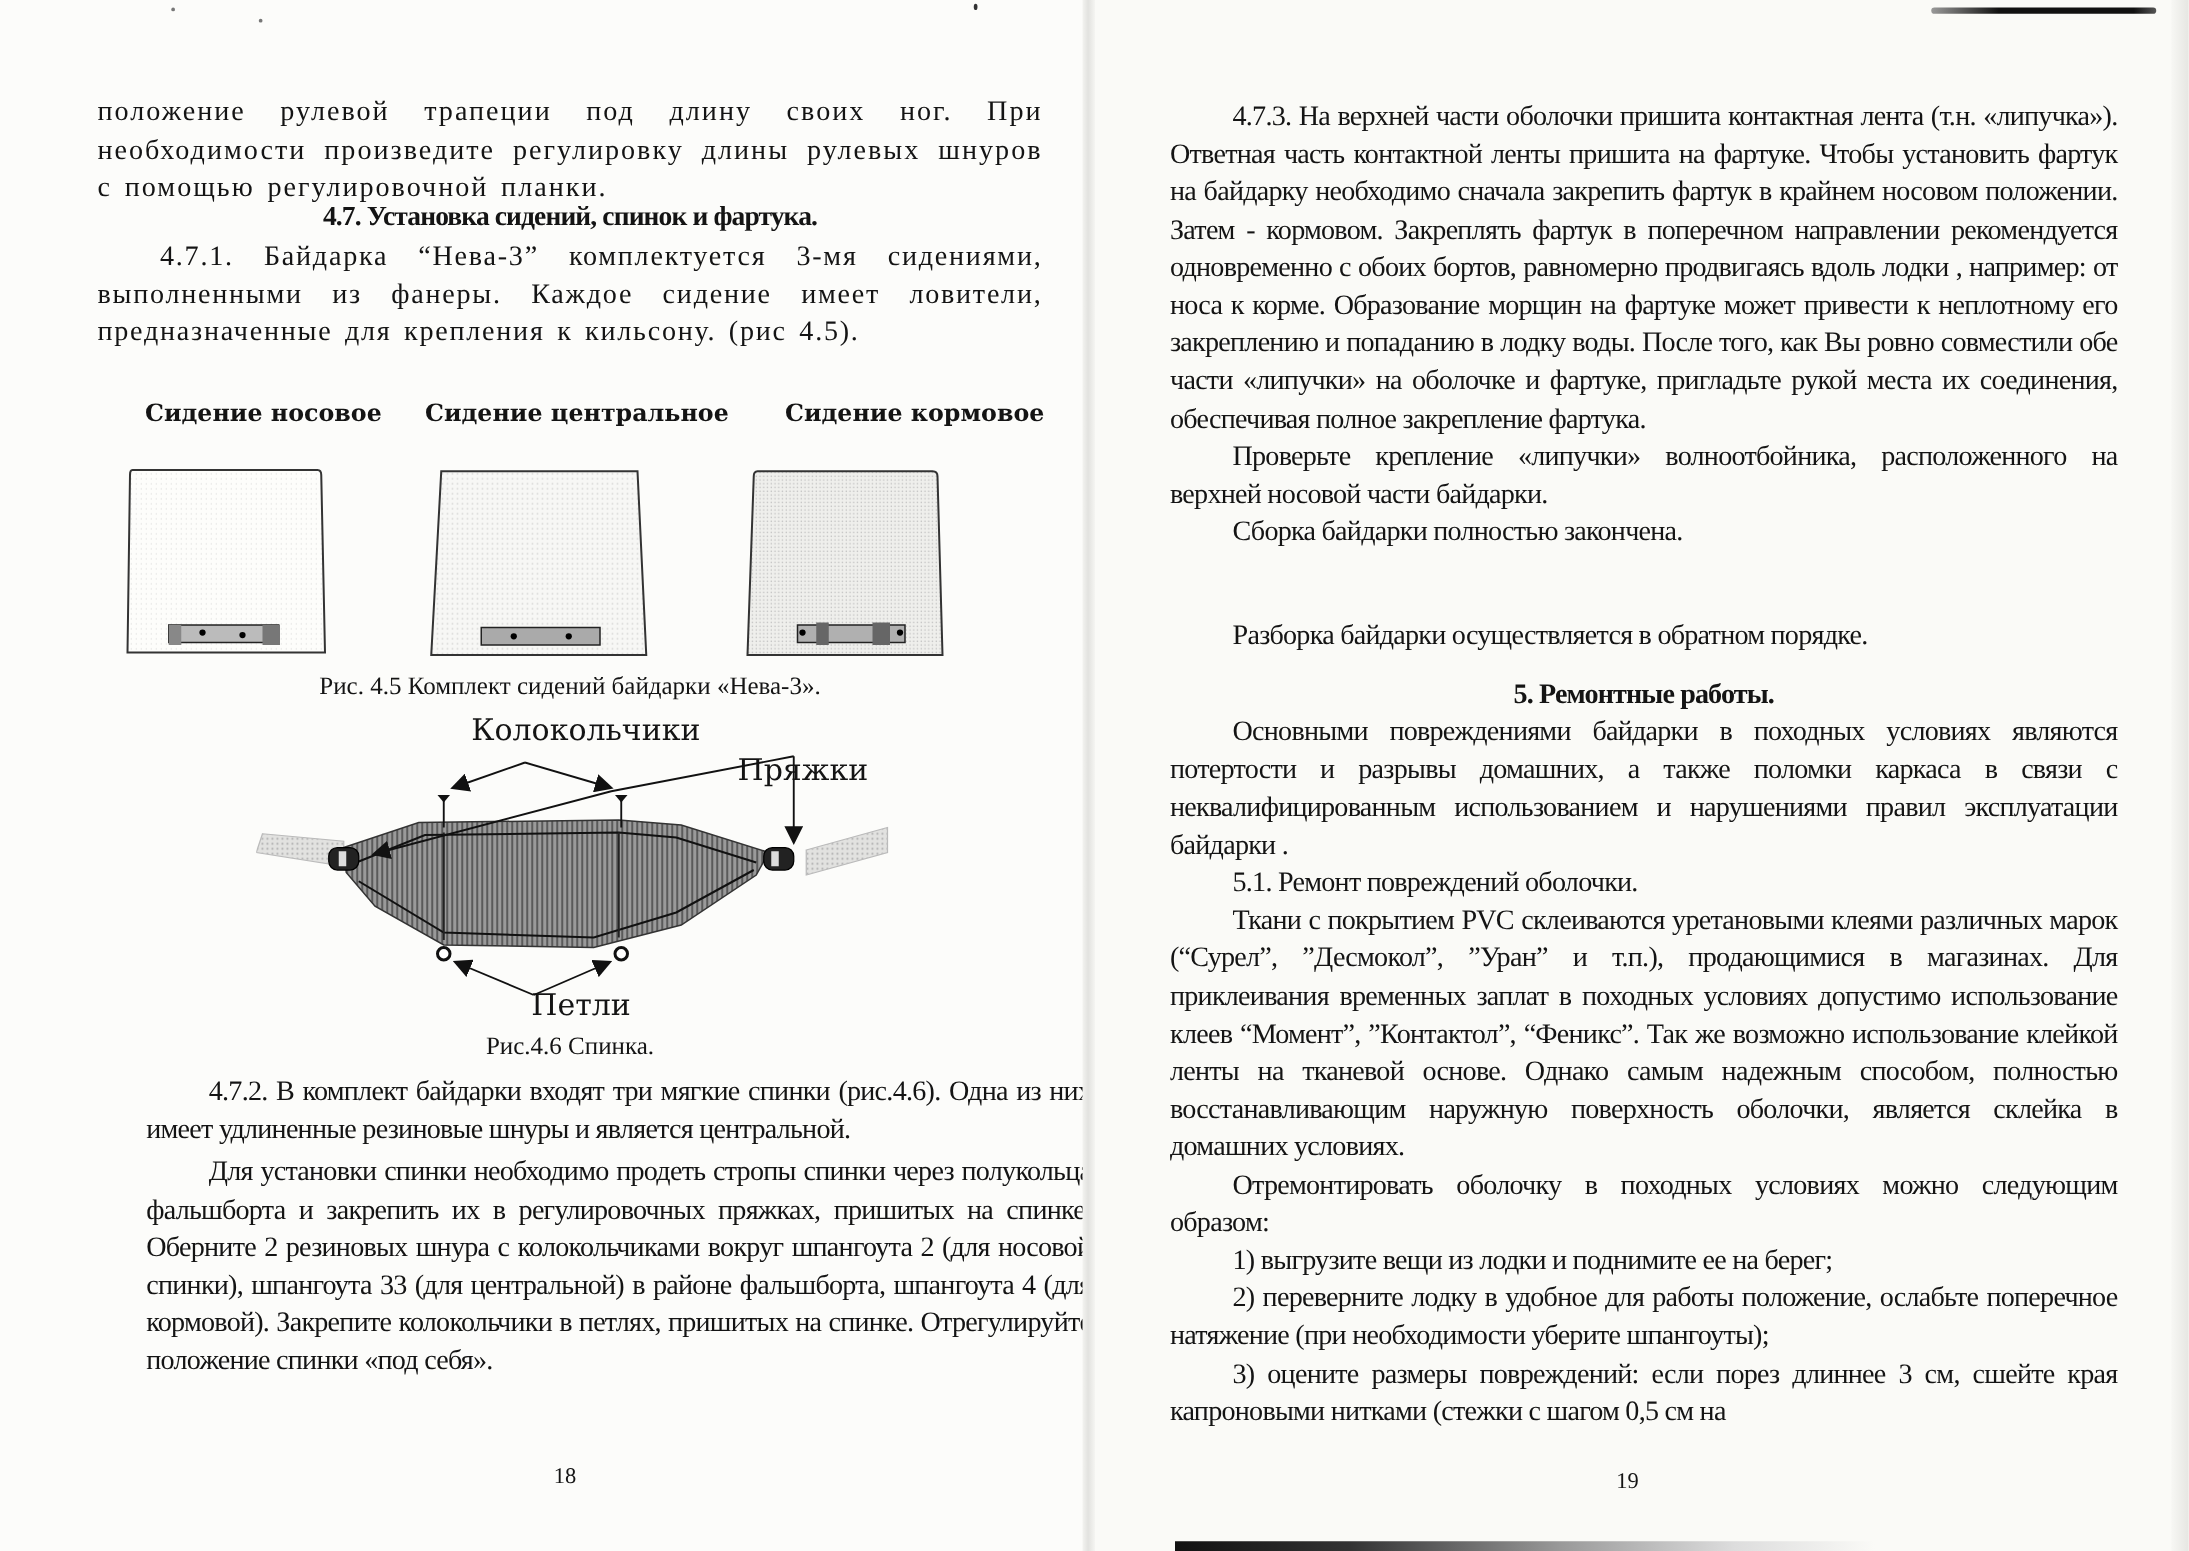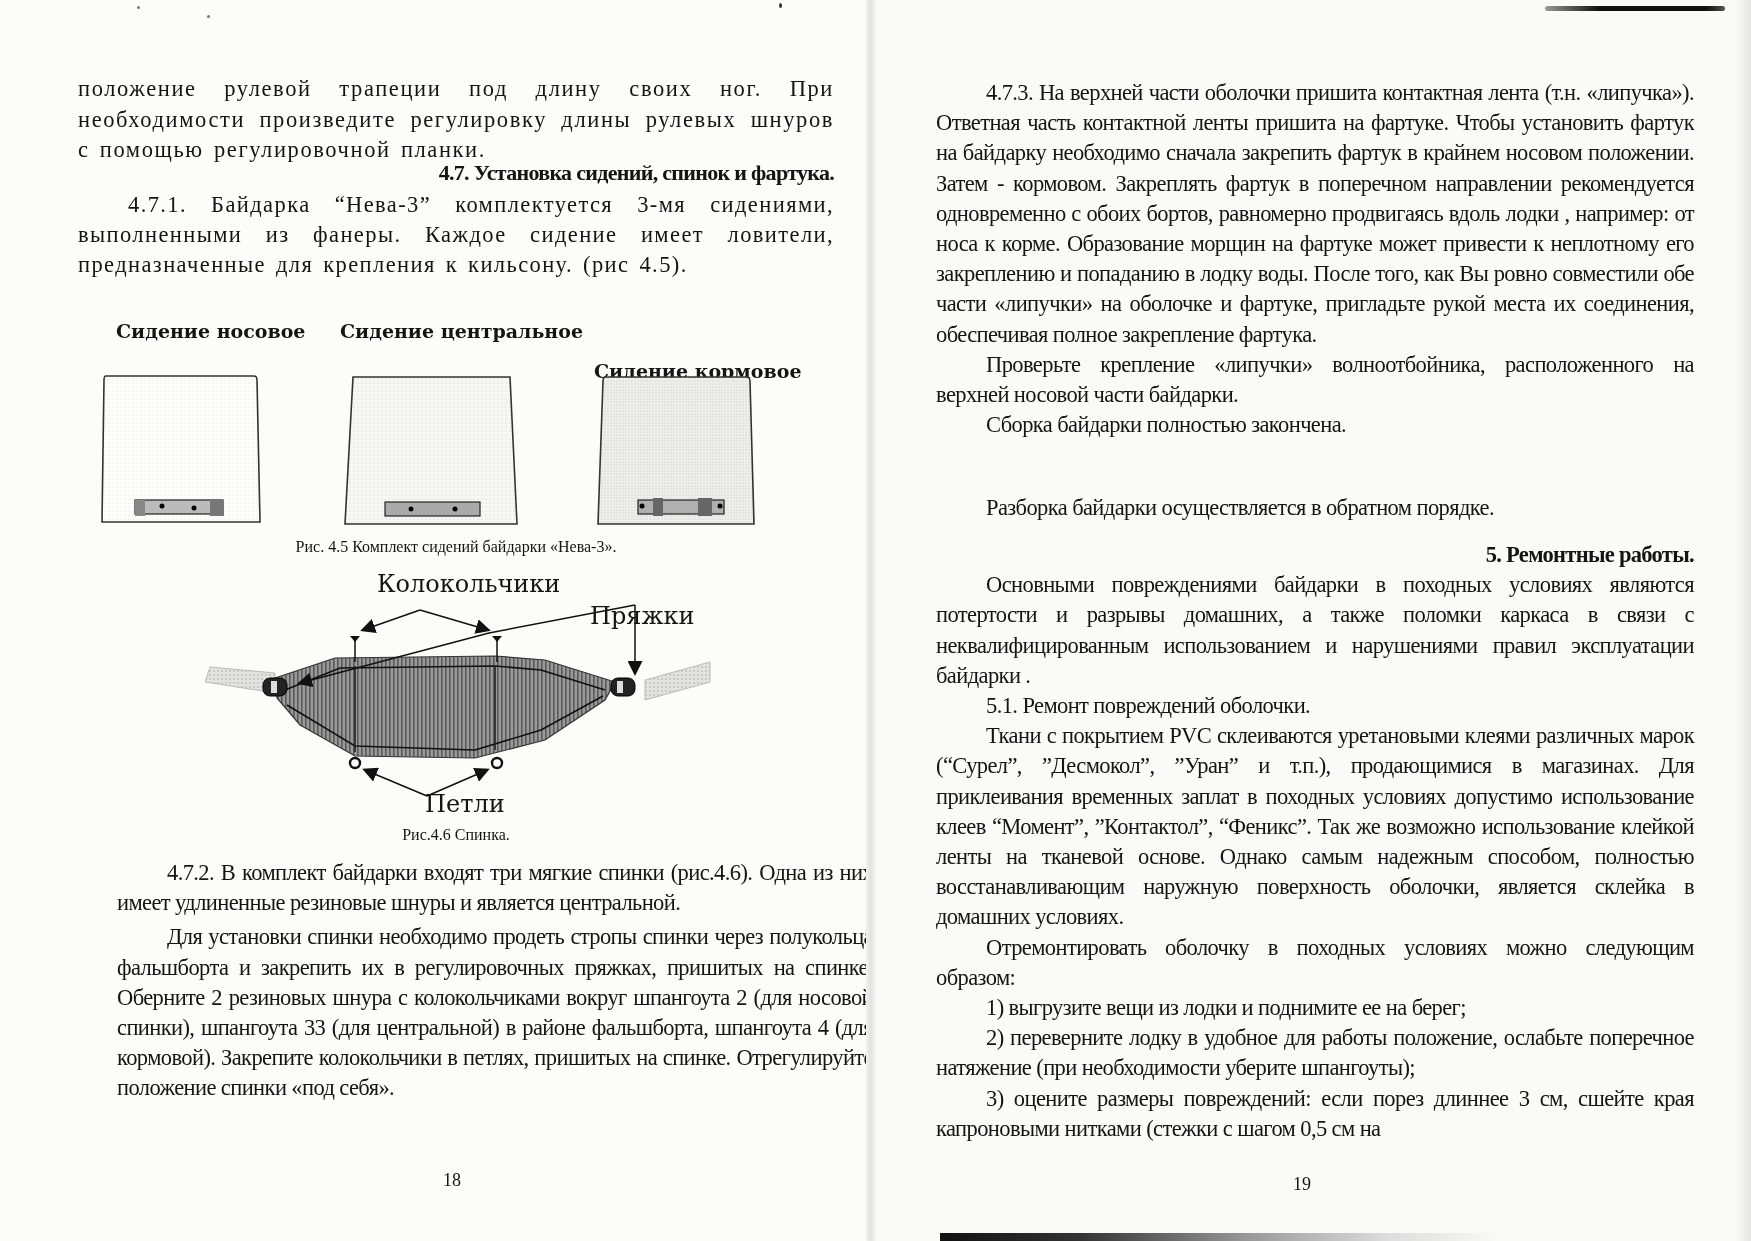--- a/index.html
+++ b/index.html
@@ -34,38 +34,38 @@
   .text {
     position: absolute;
     font-size: 22.5px;
     line-height: 30.2px;
     text-align: justify;
   }
   .left-text { left: 78px; width: 756px; }
   .right-text { left: 936px; width: 758px; }
   p { margin: 0; }
   .indent { text-indent: 50px; }
-  .heading { font-weight: bold; text-align: right; }
+  .heading { font-weight: bold; text-align: center; }
   .wide { letter-spacing: 1.6px; word-spacing: 3px; }
   .condensed { letter-spacing: -0.6px; }
   .bold-font { font-family: "Liberation Serif", serif; font-weight: bold; letter-spacing: -0.7px; }
   .page-number {
     position: absolute; font-size: 18px; text-align: center; width: 60px;
   }
   
   .seat-labels { position: absolute; top: 320px; left: 100px; width: 740px; height: 30px; }
   .seat-label {
     position: absolute; top: 0; font-family: "DejaVu Serif", serif; font-weight: bold;
     font-size: 19px; white-space: nowrap;
   }
   .seat {
     position: absolute; top: 374px; height: 150px;
   }
   .seat svg { overflow: visible; }
-  .caption { position: absolute; font-size: 16px; text-align: center; white-space: nowrap; }
+  .caption { position: absolute; font-size: 20px; text-align: center; white-space: nowrap; }
   .back-figure { position: absolute; left: 205px; top: 570px; width: 520px; height: 250px; }
   .fig-label { position: absolute; font-family: "DejaVu Serif", serif; font-size: 24px; white-space: nowrap; }
   .speck { position: absolute; background: #777; border-radius: 50%; }
 </style>
 </head>
 <body>
 
 <div class="spread">
 
   <div class="page page-left"></div>
@@ -78,21 +78,21 @@
     <p class="heading bold-font" style="font-size:22px;">4.7. Установка сидений, спинок и фартука.</p>
   </div>
 
   <div class="text left-text" style="top:190px;">
     <p class="indent wide" style="letter-spacing:1.4px;">4.7.1. Байдарка “Нева-3” комплектуется 3-мя сидениями, выполненными из фанеры. Каждое сидение имеет ловители, предназначенные для крепления к кильсону. (рис 4.5).</p>
   </div>
 
   <div class="seat-labels">
     <span class="seat-label" style="left:16px;">Сидение носовое</span>
     <span class="seat-label" style="left:240px;">Сидение центральное</span>
-    <span class="seat-label" style="left:494px;margin-top:40px;">Сидение кормовое</span>
+    <span class="seat-label" style="left:528px;">Сидение кормовое</span>
   </div>
 
   <div class="seat" style="left:100px; width:212px;">
     <svg width="212" height="152" viewBox="0 0 212 152">
       <defs>
         <pattern id="dots1" width="4" height="4" patternUnits="userSpaceOnUse">
           <rect width="4" height="4" fill="#fdfdfb"></rect>
             <circle cx="1" cy="1" r="0.5" fill="#d8d8d8"></circle>
         </pattern>
       </defs>

